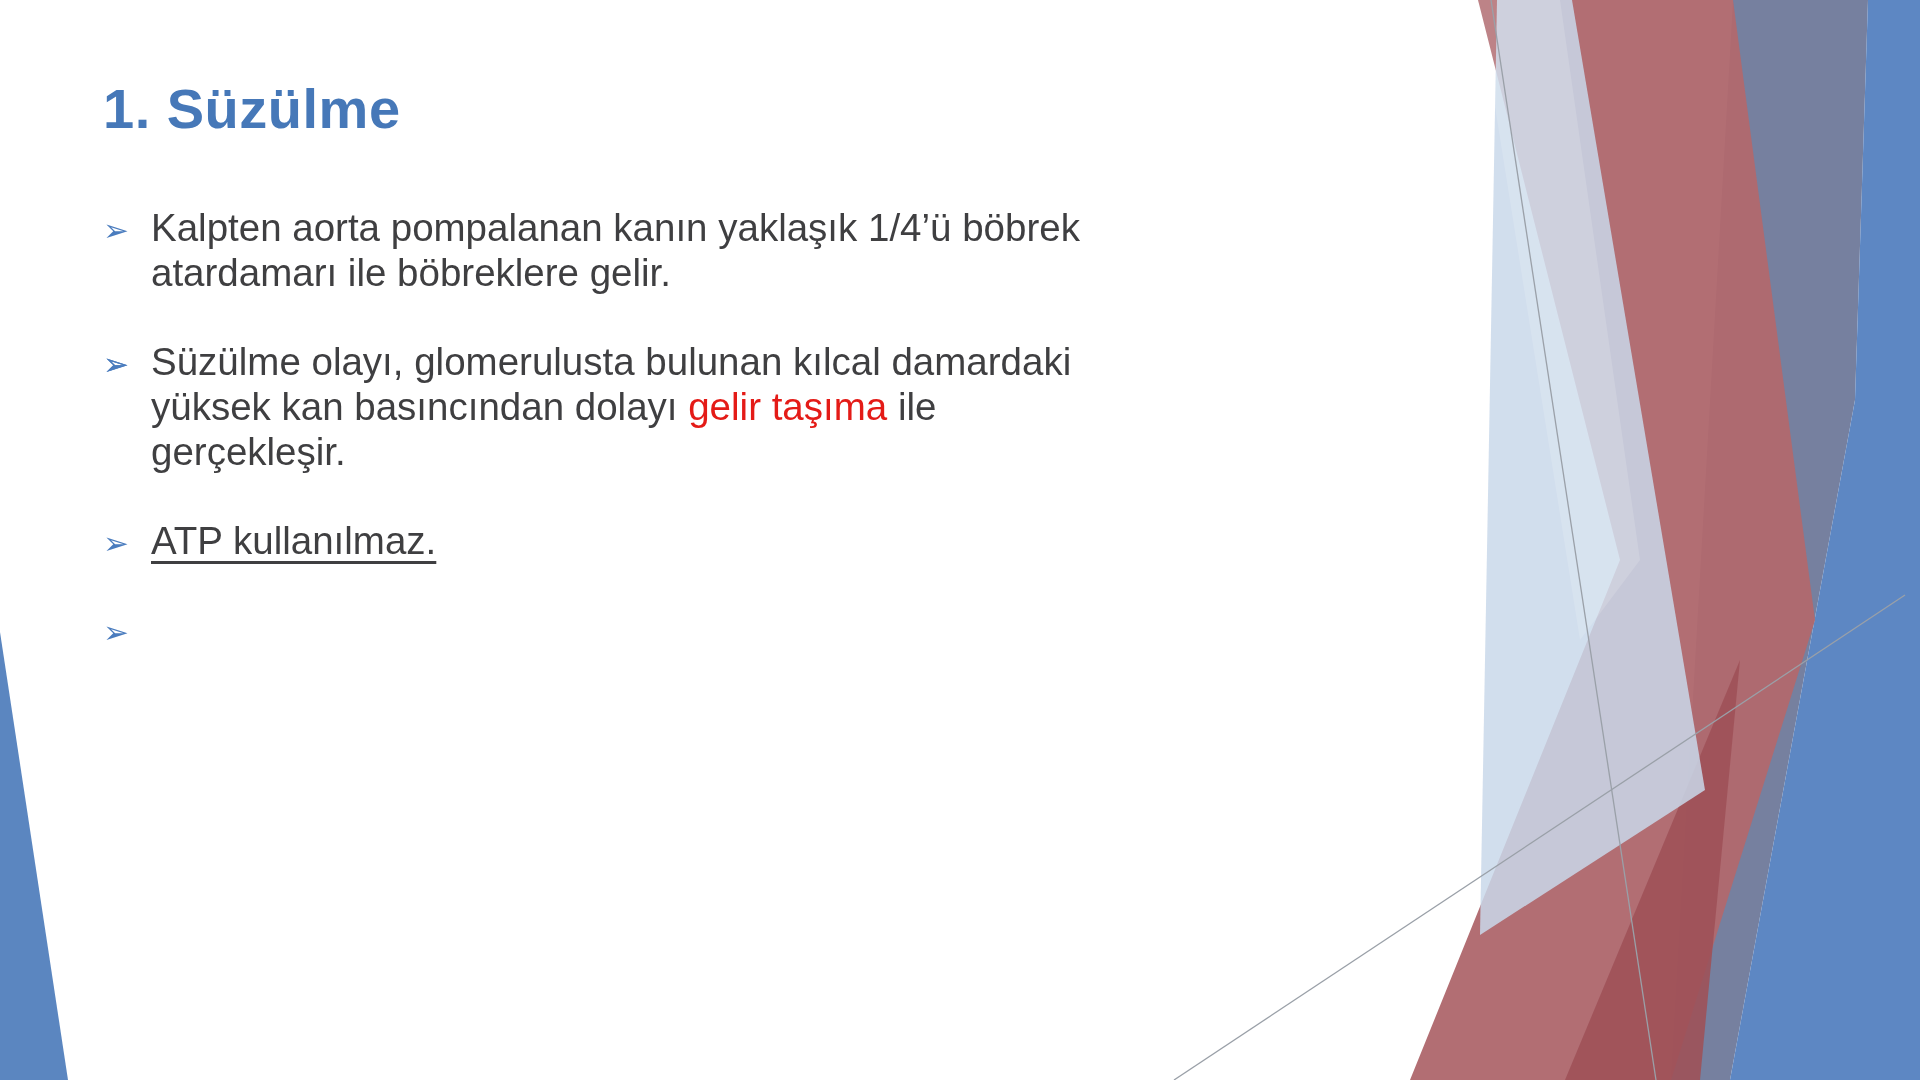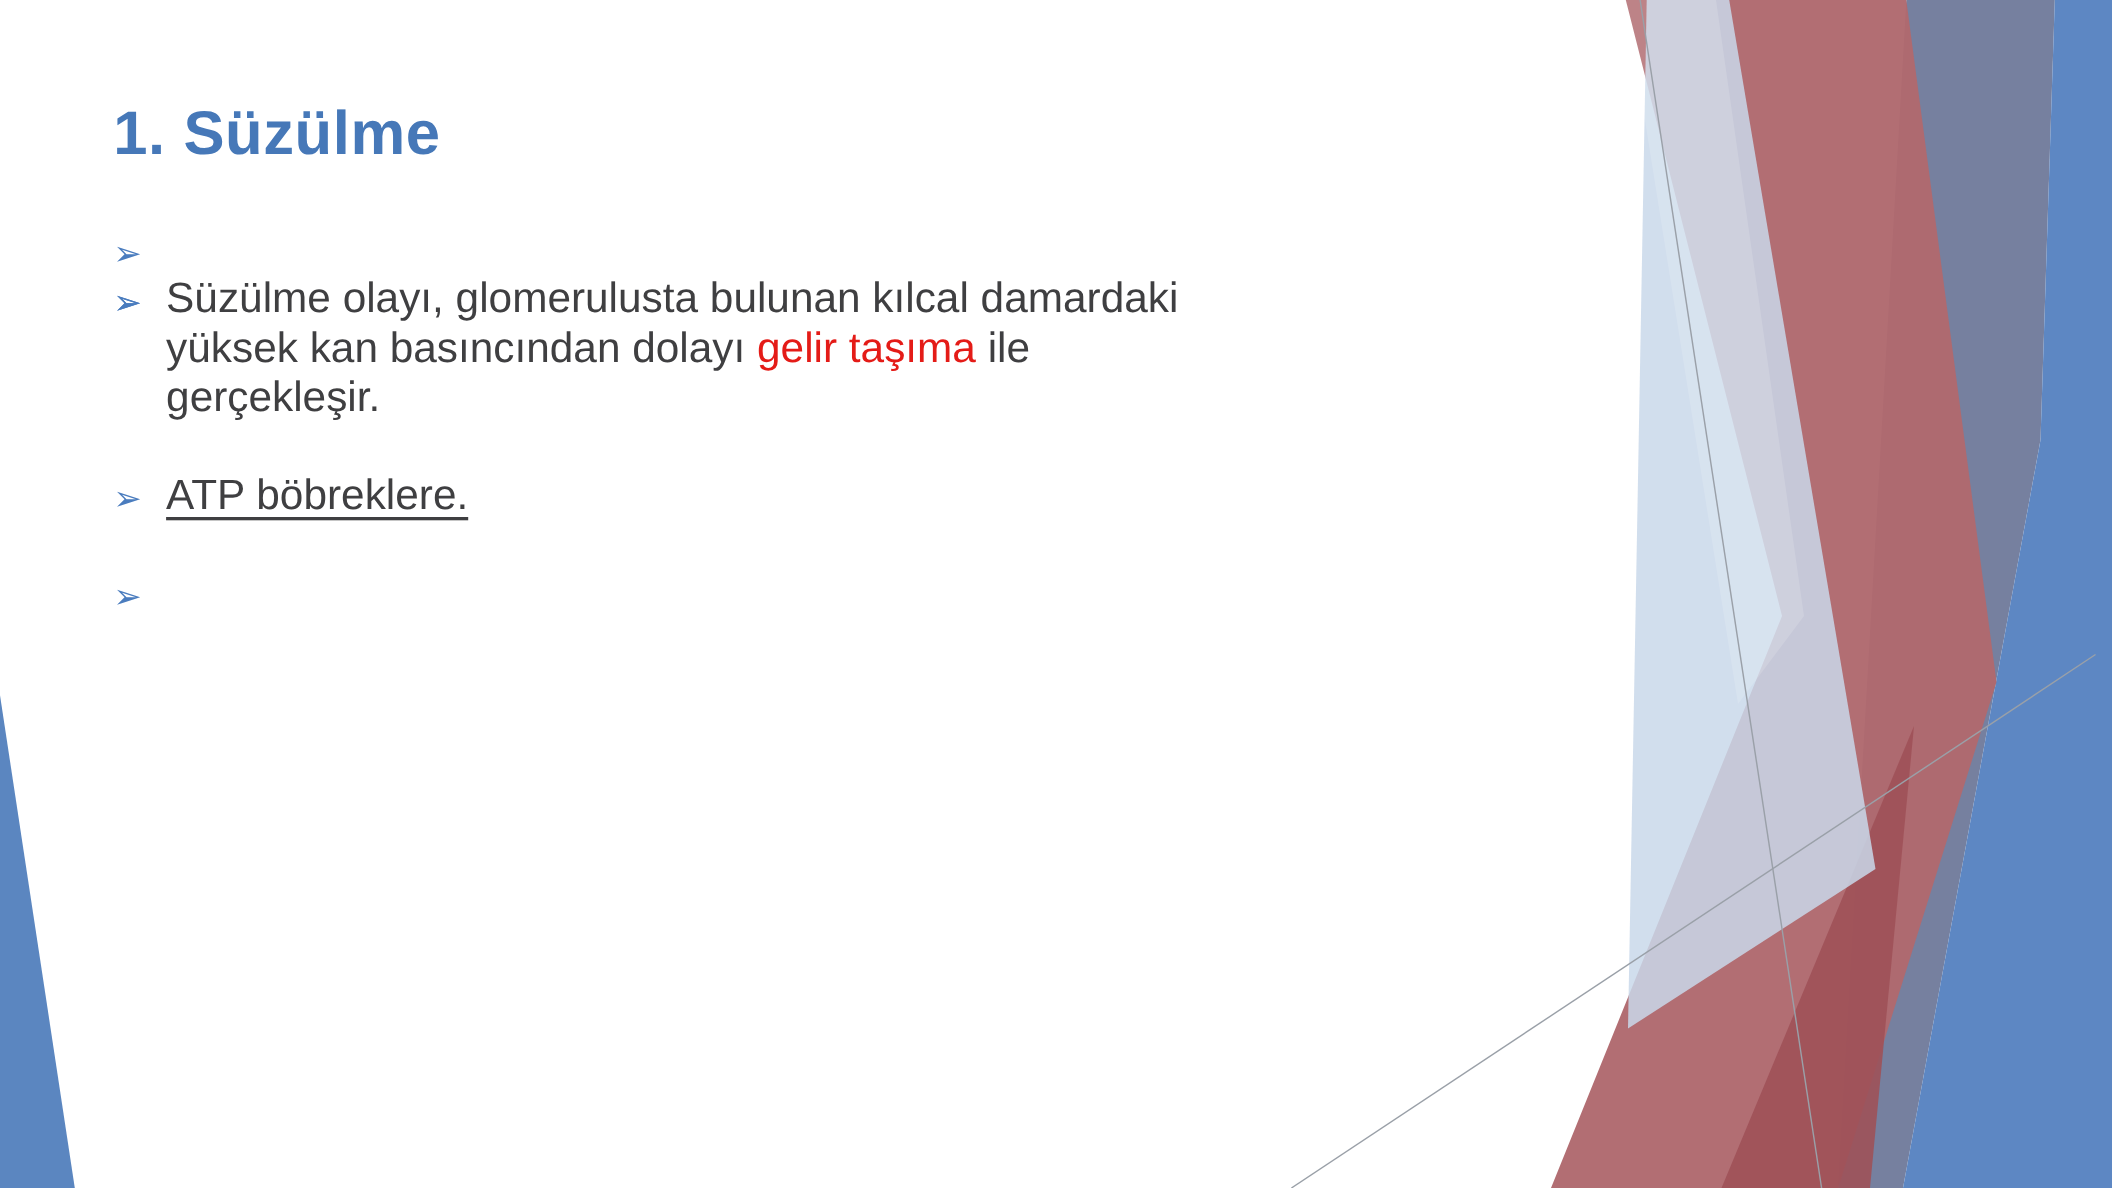--- a/index.html
+++ b/index.html
@@ -16,21 +16,21 @@
     --c-line_gray:#9aa0a8;
   }
   html,body{margin:0;padding:0;}
   body{
     width:1920px;height:1080px;overflow:hidden;background:#ffffff;
     font-family:"Liberation Sans", sans-serif;
     position:relative;
   }
   .bg-svg{position:absolute;top:0;left:0;width:1920px;height:1080px;}
   .title{
-    position:absolute;left:103px;top:88px;
+    position:absolute;left:103px;top:76px;
     font-size:56px;font-weight:bold;color:var(--c-title_blue);
     letter-spacing:0.5px;margin:0;
   }
   .bullets{
     position:absolute;left:103px;top:205px;width:1130px;
   }
   .bullet{
     position:relative;padding-left:48px;margin-bottom:44px;
     font-size:38.5px;line-height:45px;color:var(--c-body_gray);
   }
@@ -62,20 +62,21 @@
 
   <line x1="1491" y1="0" x2="1656" y2="1080" stroke="var(--c-line_gray)" stroke-width="1.3"></line>
   <line x1="1905" y1="595" x2="1174" y2="1080" stroke="var(--c-line_gray)" stroke-width="1.3"></line>
 
   <polygon points="0,632 68,1080 0,1080" fill="var(--c-corner_wedge_blue)"></polygon>
 </svg>
 
 <h1 class="title">1. Süzülme</h1>
 
 <div class="bullets">
-    <div class="bullet"><span class="marker">➢</span></div>
+    <div class="bullet"><span class="marker">➢</span><span class="btext"><span class="seg-normal">Kalpten aorta pompalanan kanın yaklaşık 1/4’ü böbrek
+atardamarı ile böbreklere gelir.</span></span></div>
     <div class="bullet"><span class="marker">➢</span></div>
     <div class="bullet"><span class="marker">➢</span><span class="btext"><span class="seg-normal">Süzülme olayı, glomerulusta bulunan kılcal damardaki
 yüksek kan basıncından dolayı </span><span class="seg-red">gelir taşıma</span><span class="seg-normal"> ile
 gerçekleşir.</span></span></div>
-    <div class="bullet"><span class="marker">➢</span><span class="btext"><span class="seg-underline">ATP böbreklere.</span></span></div>
+    <div class="bullet"><span class="marker">➢</span><span class="btext"><span class="seg-underline">ATP kullanılmaz.</span></span></div>
     <div class="bullet"><span class="marker">➢</span></div>
   </div>
 
 </body></html>

